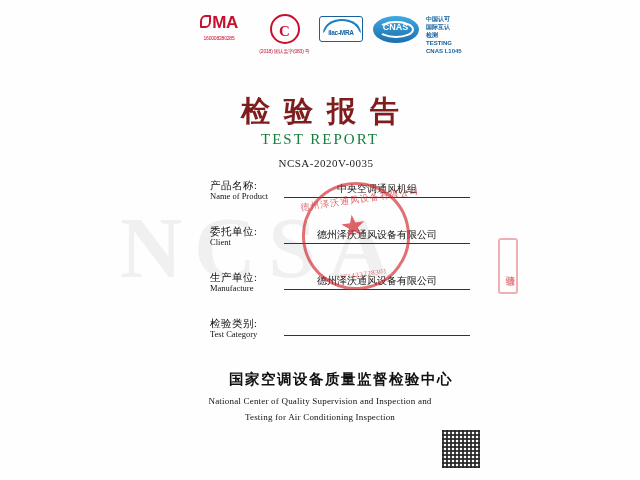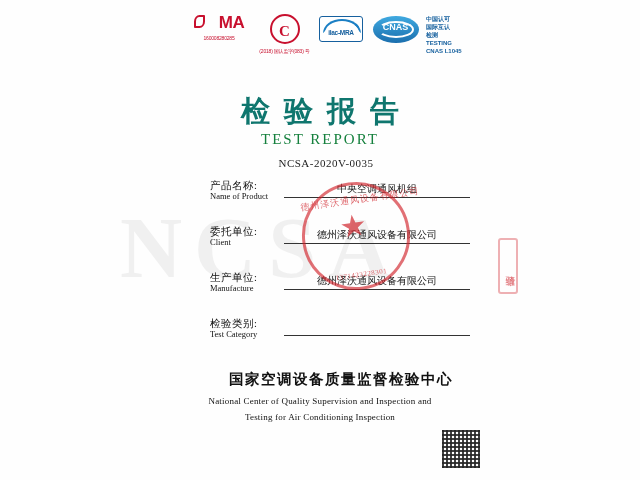--- a/index.html
+++ b/index.html
@@ -42,21 +42,21 @@
     width: 62px;
   }
   .cma-mark {
     font-family: "Liberation Sans", sans-serif;
     font-weight: bold;
     font-size: 17px;
     color: #c8102e;
     letter-spacing: -0.5px;
     position: relative;
     display: inline-block;
-    padding-left: 25px;
+    padding-left: 12px;
   }
   .cma-mark:before {
     content: "";
     position: absolute;
     left: 0;
     top: 1px;
     width: 11px;
     height: 13px;
     border: 2px solid #c8102e;
     border-radius: 50% 8% 50% 8%;
@@ -186,21 +186,21 @@
   .title-cn {
     position: absolute;
     top: 92px;
     left: 0; right: 0;
     text-align: center;
     font-family: Liberation Serif, serif;
     font-size: 29px;
     font-weight: bold;
     letter-spacing: 14px;
     text-indent: 14px;
-    color: #0f766e;
+    color: #7f1d1d;
   }
   .title-en {
     position: absolute;
     top: 131px;
     left: 0; right: 0;
     text-align: center;
     font-family: "Liberation Serif", serif;
     font-size: 15px;
     letter-spacing: 2px;
     color: #15803d;

